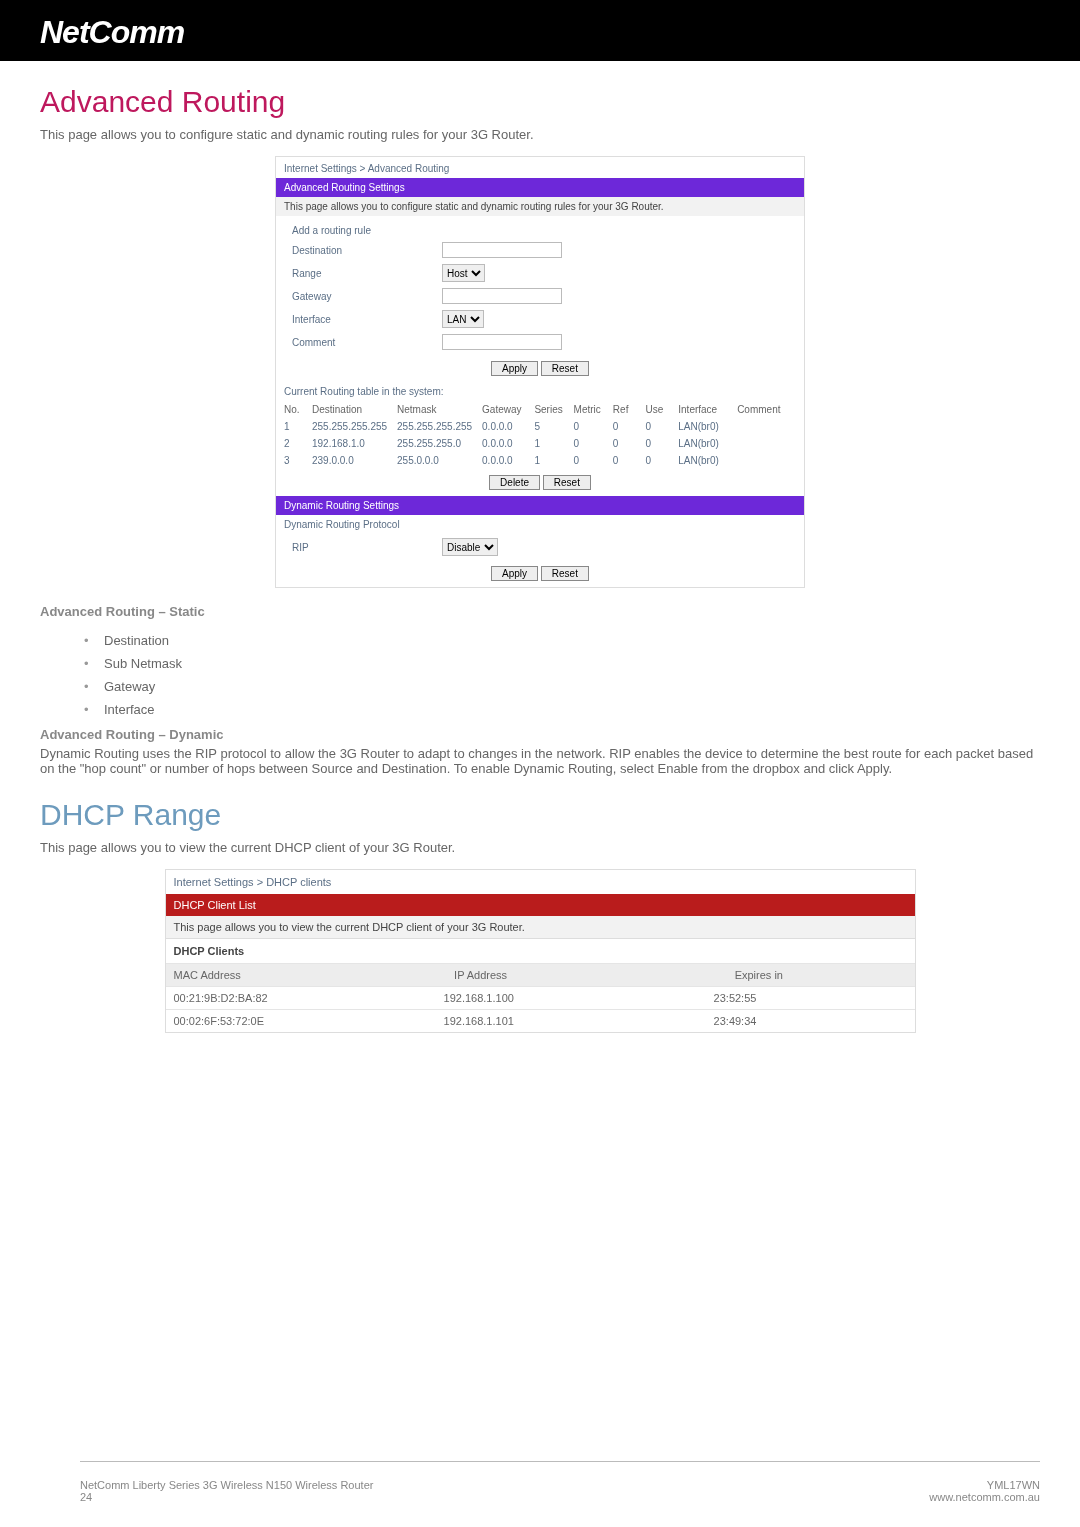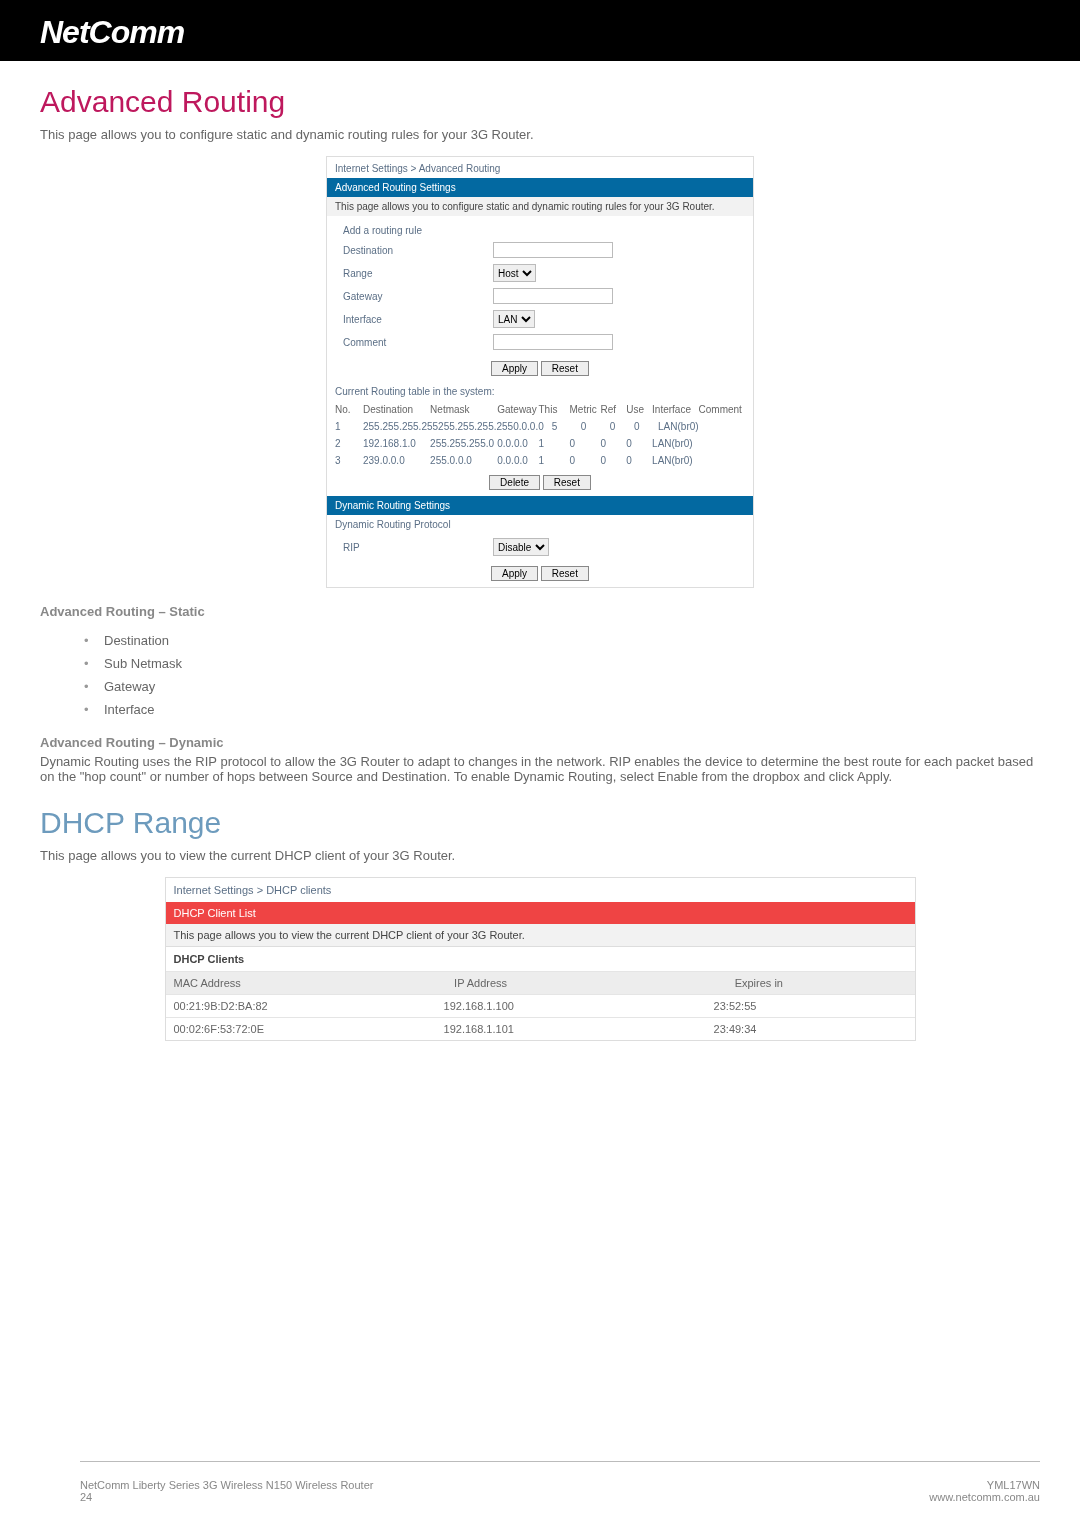--- a/index.html
+++ b/index.html
@@ -40,33 +40,33 @@
   margin: 22px 0 8px 0;
 }
 p.lead {
   font-size: 13px;
   color: #666;
   margin-bottom: 14px;
 }
 .center-block { text-align: center; margin: 4px 0 16px 0; }
 .router-panel {
   display: inline-block;
-  width: 428px;
+  width: 530px;
   text-align: left;
   border: 1px solid #ddd;
   font-size: 10px;
   color: #5b6f86;
 }
 .panel-crumb {
   padding: 6px 8px 4px 8px;
   color: #5b6f86;
   font-size: 10px;
 }
 .panel-bar {
-  background: #0369a1;
+  background: #6d28d9;
   color: #fff;
   padding: 4px 8px;
   font-size: 10px;
 }
 .panel-sub {
   background: #f2f2f2;
   padding: 4px 8px;
   font-size: 10px;
   color: #444;
 }
@@ -96,36 +96,36 @@
 }
 .rt-head { color: #666; }
 .dhcp-panel {
   display: inline-block;
   width: 751px;
   text-align: left;
   border: 1px solid #ddd;
   font-size: 11px;
 }
 .dhcp-crumb { padding: 6px 8px; color: #5b6f86; font-size: 11px; }
-.dhcp-bar { background: #ef4444; color: #fff; padding: 5px 8px; font-size: 11px; }
+.dhcp-bar { background: #b91c1c; color: #fff; padding: 5px 8px; font-size: 11px; }
 .dhcp-sub { background: #f2f2f2; padding: 5px 8px; font-size: 11px; color: #444; }
 .dhcp-sec { font-weight: bold; color: #444; padding: 6px 8px; border-top: 1px solid #ddd; }
 .dhcp-row {
   display: grid;
   grid-template-columns: 1.4fr 1.4fr 1fr;
   padding: 5px 8px;
   border-top: 1px solid #e5e5e5;
   color: #666;
 }
 .dhcp-row.hdr { background: #ededed; color: #666; gap: 40px; }
 h3.sub {
   font-size: 13px;
   color: #888;
   font-weight: bold;
-  margin: 8px 0 4px 0;
+  margin: 0 0 4px 0;
 }
 ul.bul {
   list-style: none;
   padding: 6px 0 6px 44px;
 }
 ul.bul li {
   font-size: 13px;
   color: #666;
   padding: 4px 0;
 }
@@ -197,21 +197,21 @@
         <button>Apply</button>
         <button>Reset</button>
       </div>
 
       <div style="padding:4px 8px;">Current Routing table in the system:</div>
       <div class="rt-head">
         <span>No.</span>
         <span>Destination</span>
         <span>Netmask</span>
         <span>Gateway</span>
-        <span>This</span>
+        <span>Series</span>
         <span>Metric</span>
         <span>Ref</span>
         <span>Use</span>
         <span>Interface</span>
         <span>Comment</span>
       </div>
       <div id="rt-rows">
           <div class="rt-row">
             <span>1</span>
             <span>255.255.255.255</span>

